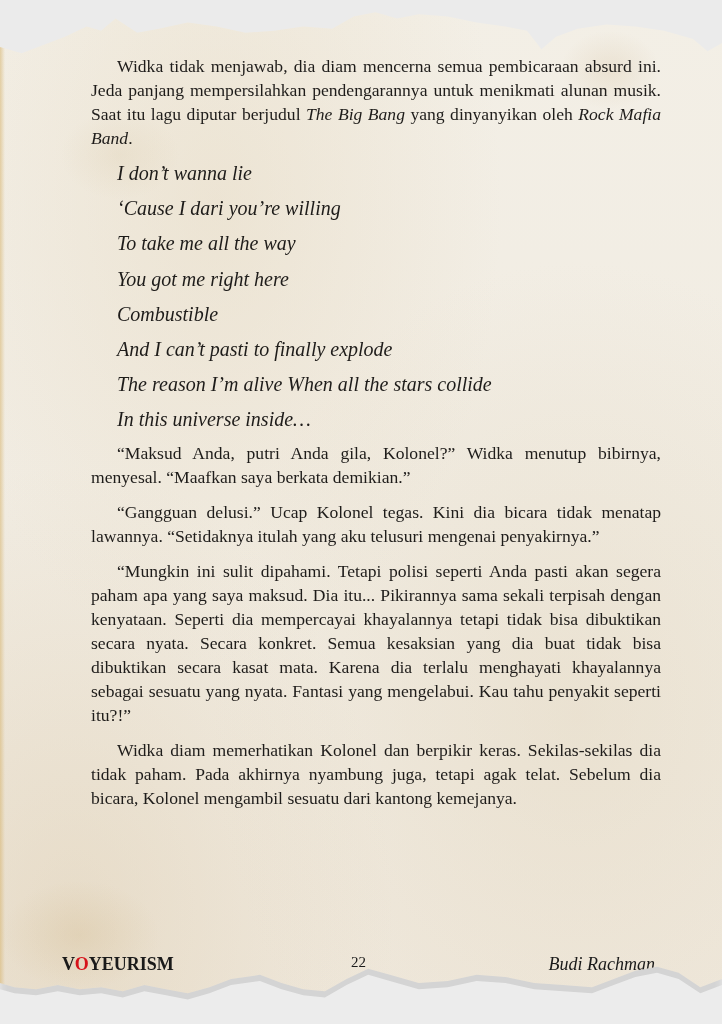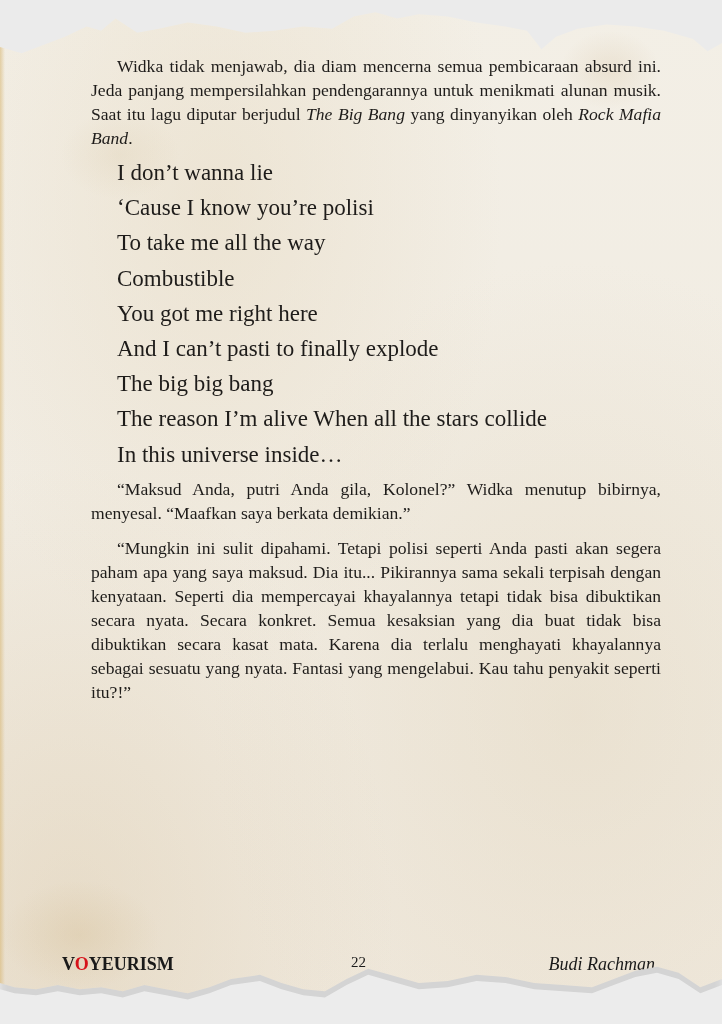--- a/index.html
+++ b/index.html
@@ -75,21 +75,22 @@
       font-size: 17.6px;
       line-height: 24px;
     }
     .para {
       margin: 0 0 11px 0;
       text-align: justify;
       text-indent: 26px;
     }
     .lyric {
       margin: 0 0 11.2px 26px;
-      font-size: 23px;
+      font-style: italic;
+      font-size: 20px;
       line-height: 24px;
     }
     .lyrics-block {
       margin-top: 9px;
       margin-bottom: 10px;
     }
     .lyrics-block .lyric:last-child {
       margin-bottom: 0;
     }
     em { font-style: italic; }
@@ -142,32 +143,33 @@
     <div class="left-edge"></div>
     <div class="stain" style="left:60px;top:110px;width:120px;height:90px;background:radial-gradient(ellipse, rgba(210,190,150,0.18), rgba(0,0,0,0) 70%);"></div>
     <div class="stain" style="left:560px;top:30px;width:100px;height:80px;background:radial-gradient(ellipse, rgba(205,180,140,0.22), rgba(0,0,0,0) 70%);"></div>
     <div class="stain" style="left:0px;top:880px;width:160px;height:110px;background:radial-gradient(ellipse, rgba(210,185,140,0.28), rgba(0,0,0,0) 70%);"></div>
 
     <div class="content">
       <p class="para"><span>Widka tidak menjawab, dia diam mencerna semua pembicaraan absurd ini. Jeda panjang mempersilahkan pendengarannya untuk menikmati alunan musik. Saat itu lagu diputar berjudul </span><em>The Big Bang</em><span> yang dinyanyikan oleh </span><em>Rock Mafia Band</em><span>.</span></p>
 
       <div class="lyrics-block">
         <p class="lyric">I don’t wanna lie</p>
-        <p class="lyric">‘Cause I know you’re polisi</p>
+        <p class="lyric">‘Cause I dari you’re willing</p>
         <p class="lyric">To take me all the way</p>
+        <p class="lyric">You got me right here</p>
         <p class="lyric">Combustible</p>
-        <p class="lyric">You got me right here</p>
         <p class="lyric">And I can’t pasti to finally explode</p>
-        <p class="lyric">The big big bang</p>
         <p class="lyric">The reason I’m alive When all the stars collide</p>
         <p class="lyric">In this universe inside…</p>
       </div>
 
       <p class="para">“Maksud Anda, putri Anda gila, Kolonel?” Widka menutup bibirnya, menyesal. “Maafkan saya berkata demikian.”</p>
+      <p class="para">“Gangguan delusi.” Ucap Kolonel tegas. Kini dia bicara tidak menatap lawannya. “Setidaknya itulah yang aku telusuri mengenai penyakirnya.”</p>
       <p class="para">“Mungkin ini sulit dipahami. Tetapi polisi seperti Anda pasti akan segera paham apa yang saya maksud. Dia itu... Pikirannya sama sekali terpisah dengan kenyataan. Seperti dia mempercayai khayalannya tetapi tidak bisa dibuktikan secara nyata. Secara konkret. Semua kesaksian yang dia buat tidak bisa dibuktikan secara kasat mata. Karena dia terlalu menghayati khayalannya sebagai sesuatu yang nyata. Fantasi yang mengelabui. Kau tahu penyakit seperti itu?!”</p>
+      <p class="para">Widka diam memerhatikan Kolonel dan berpikir keras. Sekilas-sekilas dia tidak paham. Pada akhirnya nyambung juga, tetapi agak telat. Sebelum dia bicara, Kolonel mengambil sesuatu dari kantong kemejanya.</p>
     </div>
 
     <div class="footer">
       <span class="title"><span>V</span><span class="accent">O</span><span>YEURISM</span></span>
       <span class="page">22</span>
       <span class="author">Budi Rachman</span>
     </div>
   </div>
 </div>
 

